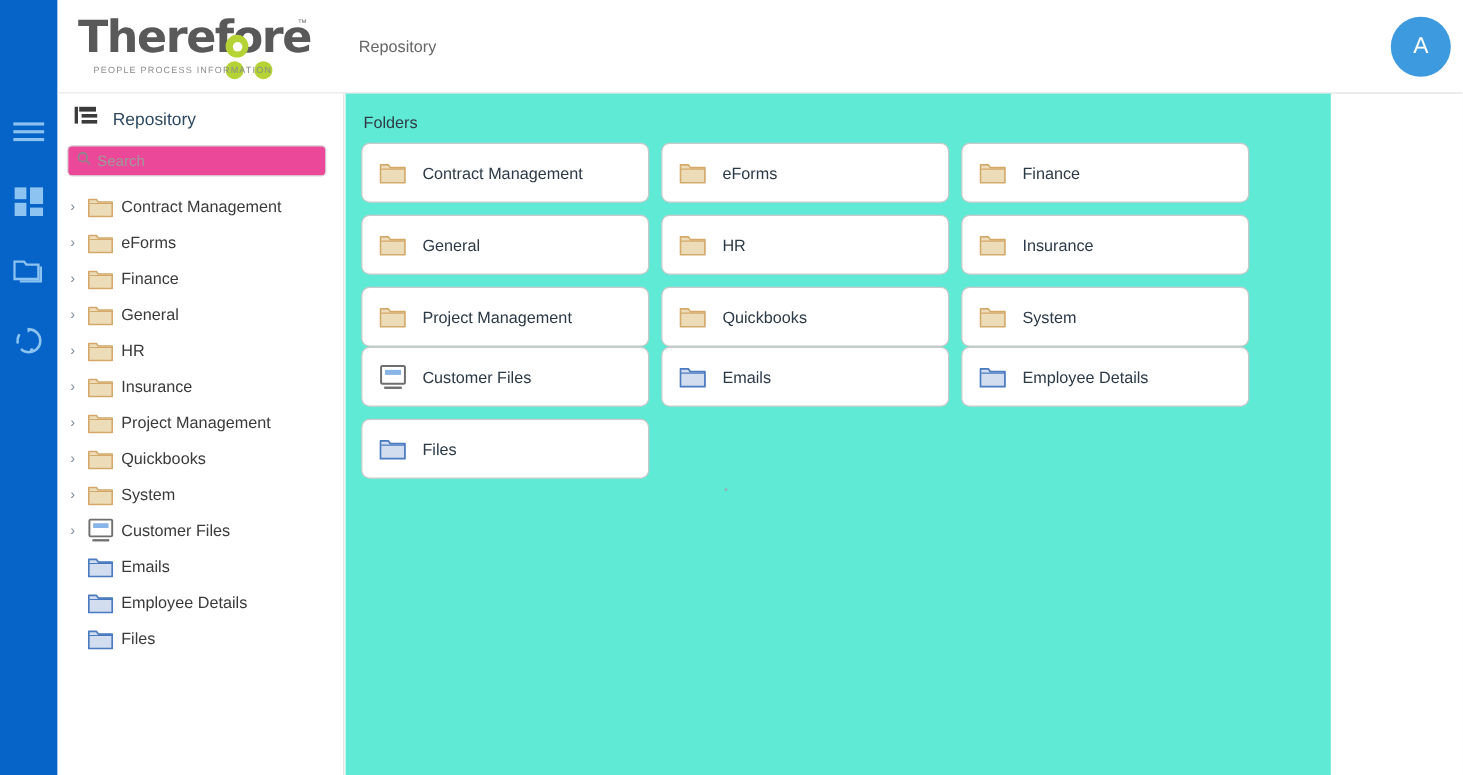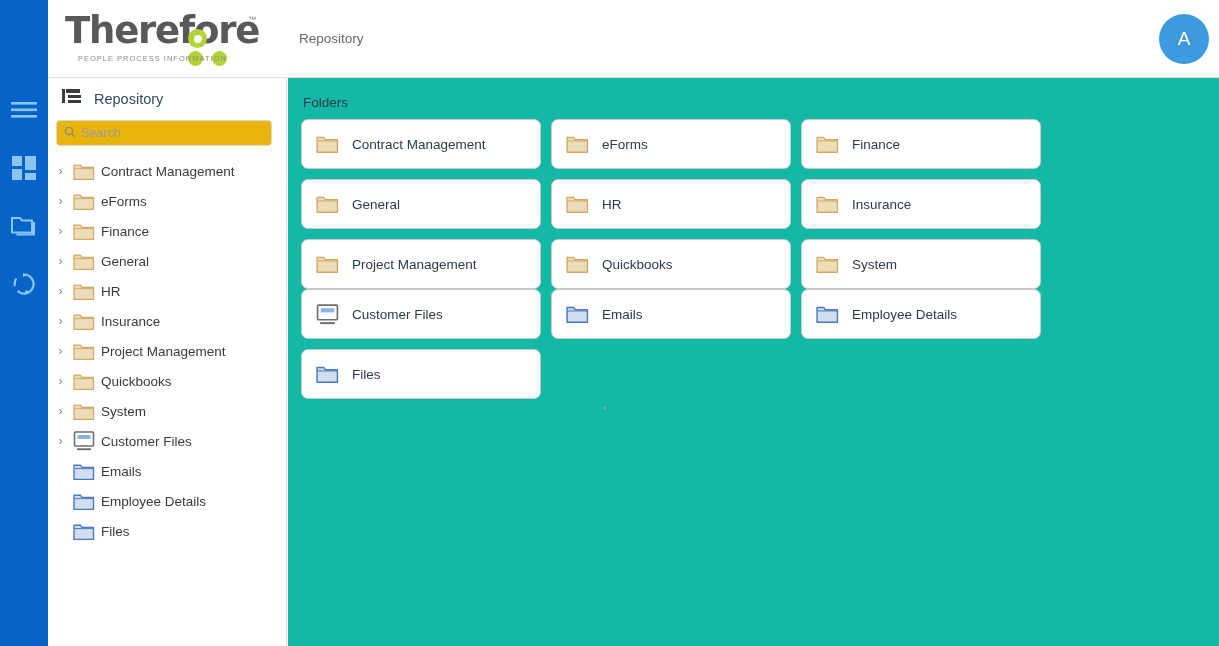--- a/index.html
+++ b/index.html
@@ -138,21 +138,21 @@
   }
   .search-box {
     margin: 4px 14px 0 8px;
     height: 26px;
     border: 1px solid #d8d8d8;
     border-radius: 4px;
     display: flex;
     align-items: center;
     padding: 0 7px;
     gap: 5px;
-    background: #eab308;
+    background: #ec4899;
     cursor: text;
   }
   .search-box input {
     border: none;
     outline: none;
     font-family: "Liberation Sans", sans-serif;
     font-size: 12.5px;
     color: #333;
     width: 100%;
     background: transparent;
@@ -179,22 +179,22 @@
   .tree-label {
     font-size: 13.5px;
     color: #3a3a3a;
     white-space: nowrap;
   }
 
   
   .content {
     position: absolute;
     left: 288px; top: 78px;
-    width: 932px; height: 568px;
-    background: #14b8a6;
+    width: 821px; height: 568px;
+    background: #5eead4;
     padding: 12px 0 0 13px;
     overflow: hidden;
   }
   .section-title {
     font-size: 13.5px;
     color: #2f3b46;
     margin: 5px 0 9px 2px;
   }
   .section-title.second { margin-top: 18px; }
   .card-grid {

